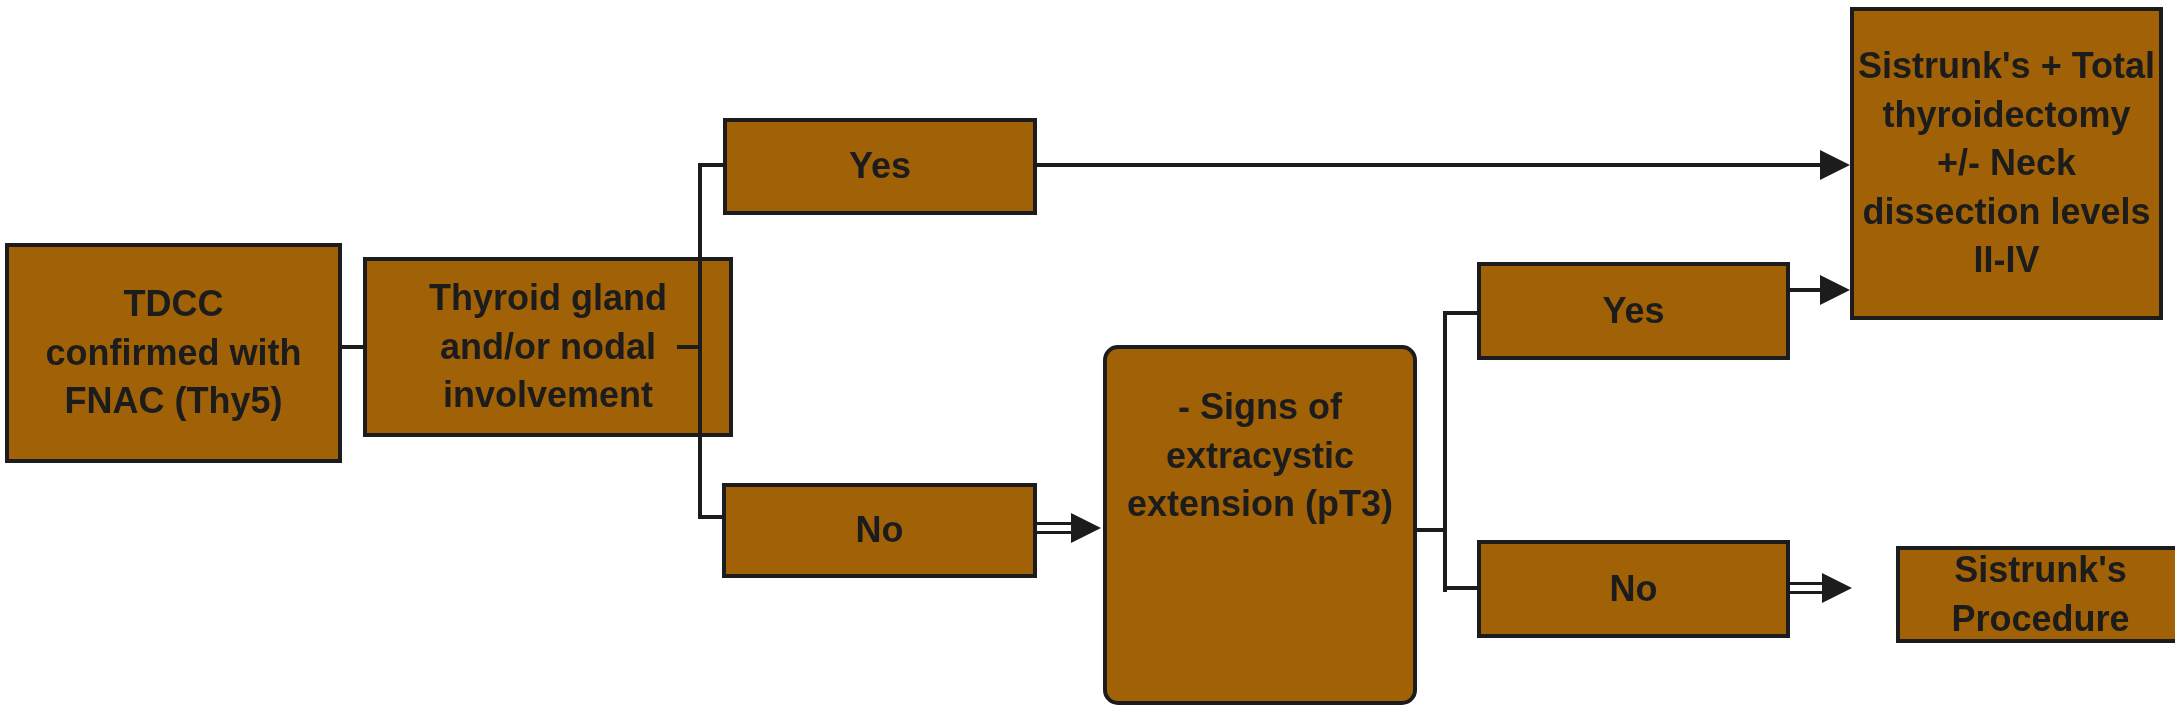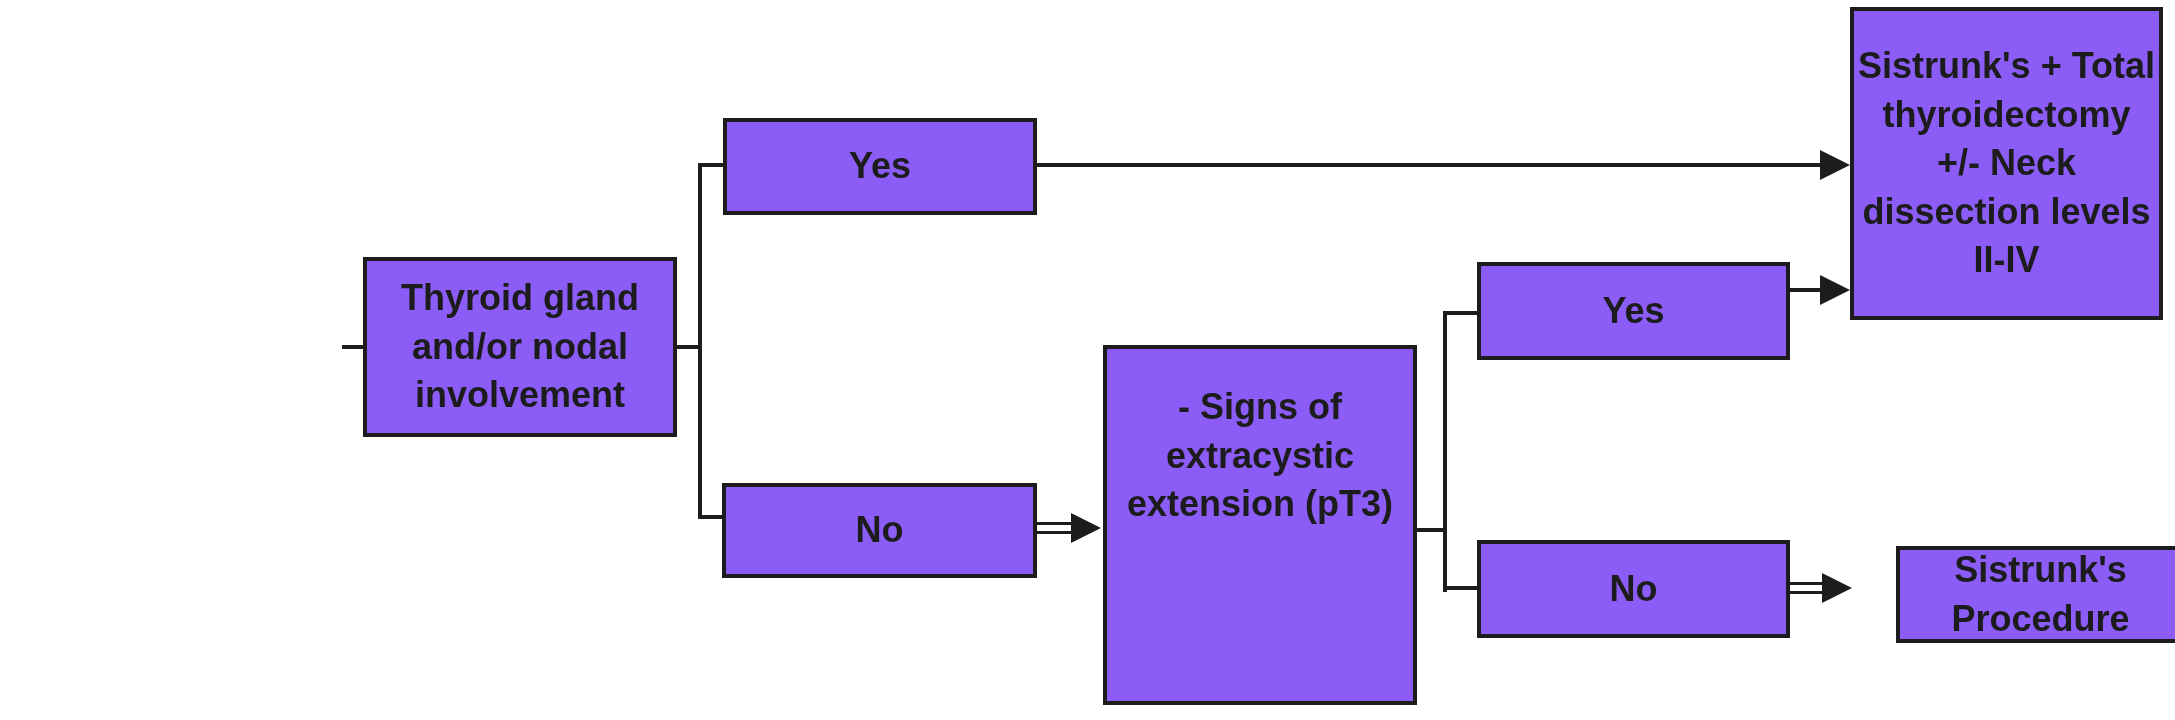--- a/index.html
+++ b/index.html
@@ -7,37 +7,38 @@
     position:relative;
     width:2175px;height:720px;
     background:#ffffff;
     font-family:"Liberation Sans","DejaVu Sans",sans-serif;
     color:#1c1c1c;
     overflow:hidden;
   }
   .box{
     position:absolute;
     box-sizing:border-box;
-    background:#8b5cf6;
+    background:#a16207;
     border:4px solid #1c1c1c;
     display:flex;
     align-items:center;
     justify-content:center;
     text-align:center;
     font-size:36px;
     font-weight:600;
     line-height:1.35;
     white-space:pre-line;
   }
   .box.criteria{
     flex-direction:column;
     justify-content:flex-start;
     padding-top:34px;
     row-gap:20px;
     white-space:normal;
+    border-radius:15px;
   }
   .crit-line{width:100%;padding:0 2px;box-sizing:border-box;}
   .cline{position:absolute;background:#1c1c1c;}
   .dline{
     position:absolute;
     box-sizing:border-box;
     background:transparent;
     border-top:3px solid #1c1c1c;
     border-bottom:3px solid #1c1c1c;
     height:12px;
@@ -48,22 +49,25 @@
     border-top:15px solid transparent;
     border-bottom:15px solid transparent;
     border-left:30px solid #1c1c1c;
   }
 </style>
 </head>
 <body>
 
 <div class="canvas">
 
+  <div class="box" style="left:5px;top:243px;width:337px;height:220px;">TDCC
+confirmed with
+FNAC (Thy5)</div>
 
-  <div class="box" style="left:363px;top:257px;width:314px;height:180px;">Thyroid gland
+  <div class="box" style="left:363px;top:257px;width:370px;height:180px;">Thyroid gland
 and/or nodal
 involvement</div>
 
   <div class="box" style="left:723px;top:118px;width:314px;height:97px;">Yes</div>
 
   <div class="box" style="left:722px;top:483px;width:315px;height:95px;">No</div>
 
   <div class="box criteria" style="left:1103px;top:345px;width:314px;height:360px;">
     <div class="crit-line">- Signs of extracystic extension (pT3)</div>
   </div>

